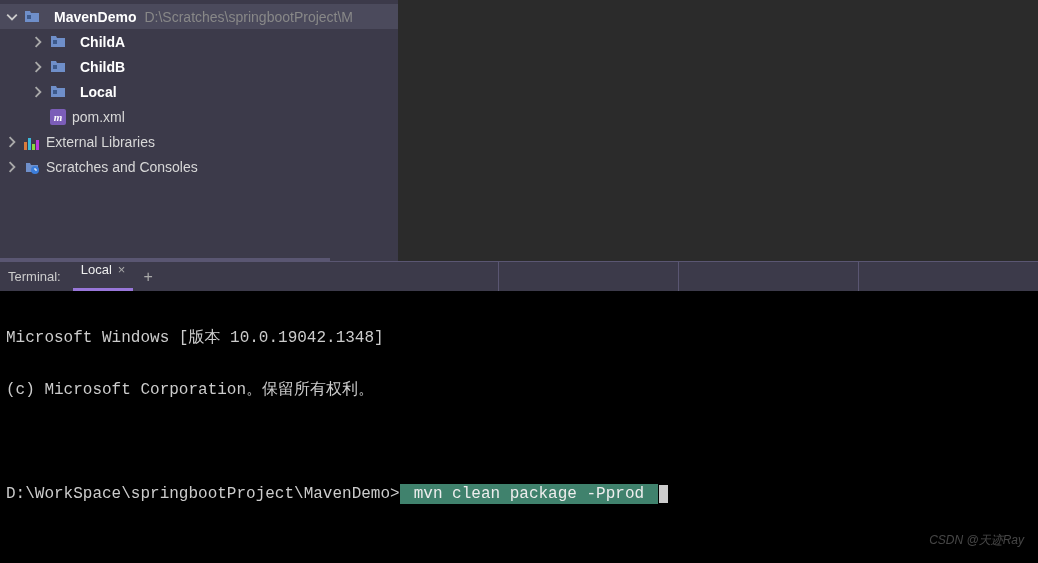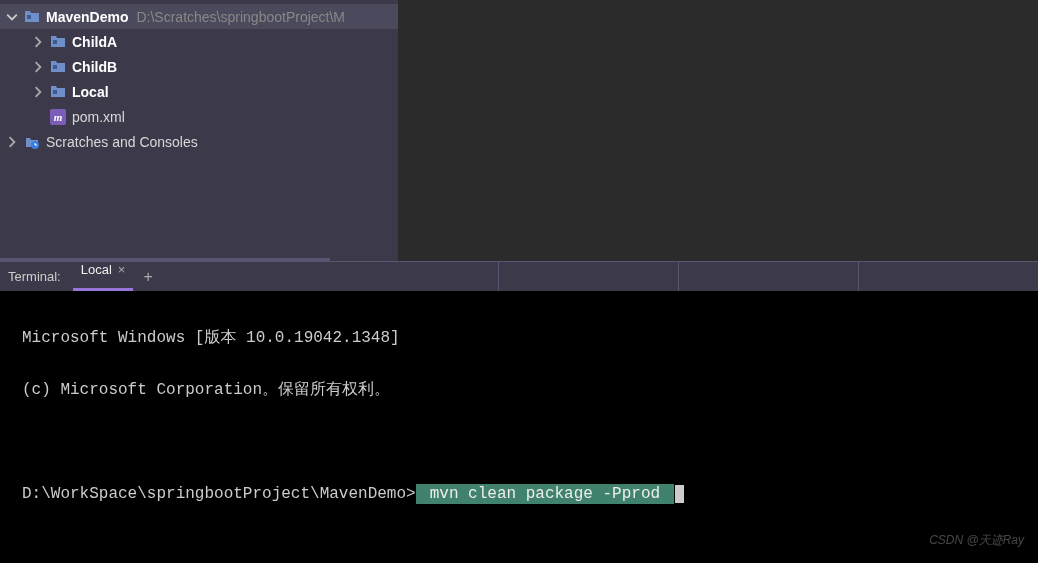--- a/index.html
+++ b/index.html
@@ -94,20 +94,21 @@
       display: inline-flex;
       align-items: center;
       justify-content: center;
     }
     .tree-label {
       color: #d8d8d8;
     }
     .tree-label.bold {
       font-weight: bold;
       color: #fff;
+      margin-left: 8px;
     }
     .tree-path {
       color: #888;
       margin-left: 8px;
     }
     .panel-divider {
       height: 3px;
       background: #5a5672;
       width: 330px;
     }
@@ -174,21 +175,20 @@
       background: #000;
       color: #ccc;
       font-family: 'Consolas', 'Courier New', monospace;
       font-size: 16px;
       padding: 8px 6px;
       line-height: 26px;
       white-space: pre;
     }
     .term-line {
       display: block;
-      margin-left: 16px;
     }
     .highlight-cmd {
       background: #40826d;
       color: #eee;
       padding: 1px 14px;
     }
     .cursor-block {
       background: #ccc;
       display: inline-block;
       width: 9px;
@@ -272,20 +272,34 @@
             </svg>
         </span>
         <span class="tree-label bold">Local</span>
       </div>
 
       <div class="tree-row" style="padding-left: 50px;">
         <span class="maven-icon">m</span>
         <span class="tree-label">pom.xml</span>
       </div>
 
+      <div class="tree-row" style="padding-left: 6px;">
+        <span class="chevron">
+          <svg viewBox="0 0 10 10">
+              <path d="M3 1 L7 5 L3 9" stroke="#aaa" stroke-width="1.5" fill="none"></path>
+            </svg>
+        </span>
+        <span class="lib-icon">
+          <span style="height:8px;background:#d97b3c;"></span>
+          <span style="height:12px;background:#3cb8d9;"></span>
+          <span style="height:6px;background:#8ad93c;"></span>
+          <span style="height:10px;background:#b83cd9;"></span>
+        </span>
+        <span class="tree-label">External Libraries</span>
+      </div>
 
       <div class="tree-row" style="padding-left: 6px;">
         <span class="chevron">
           <svg viewBox="0 0 10 10">
               <path d="M3 1 L7 5 L3 9" stroke="#aaa" stroke-width="1.5" fill="none"></path>
             </svg>
         </span>
         <span class="scratch-icon">
           <svg width="16" height="16" viewBox="0 0 16 16">
             <path d="M2 4 L6 4 L7 6 L14 6 L14 13 L2 13 Z" fill="#6f8fca"></path>

